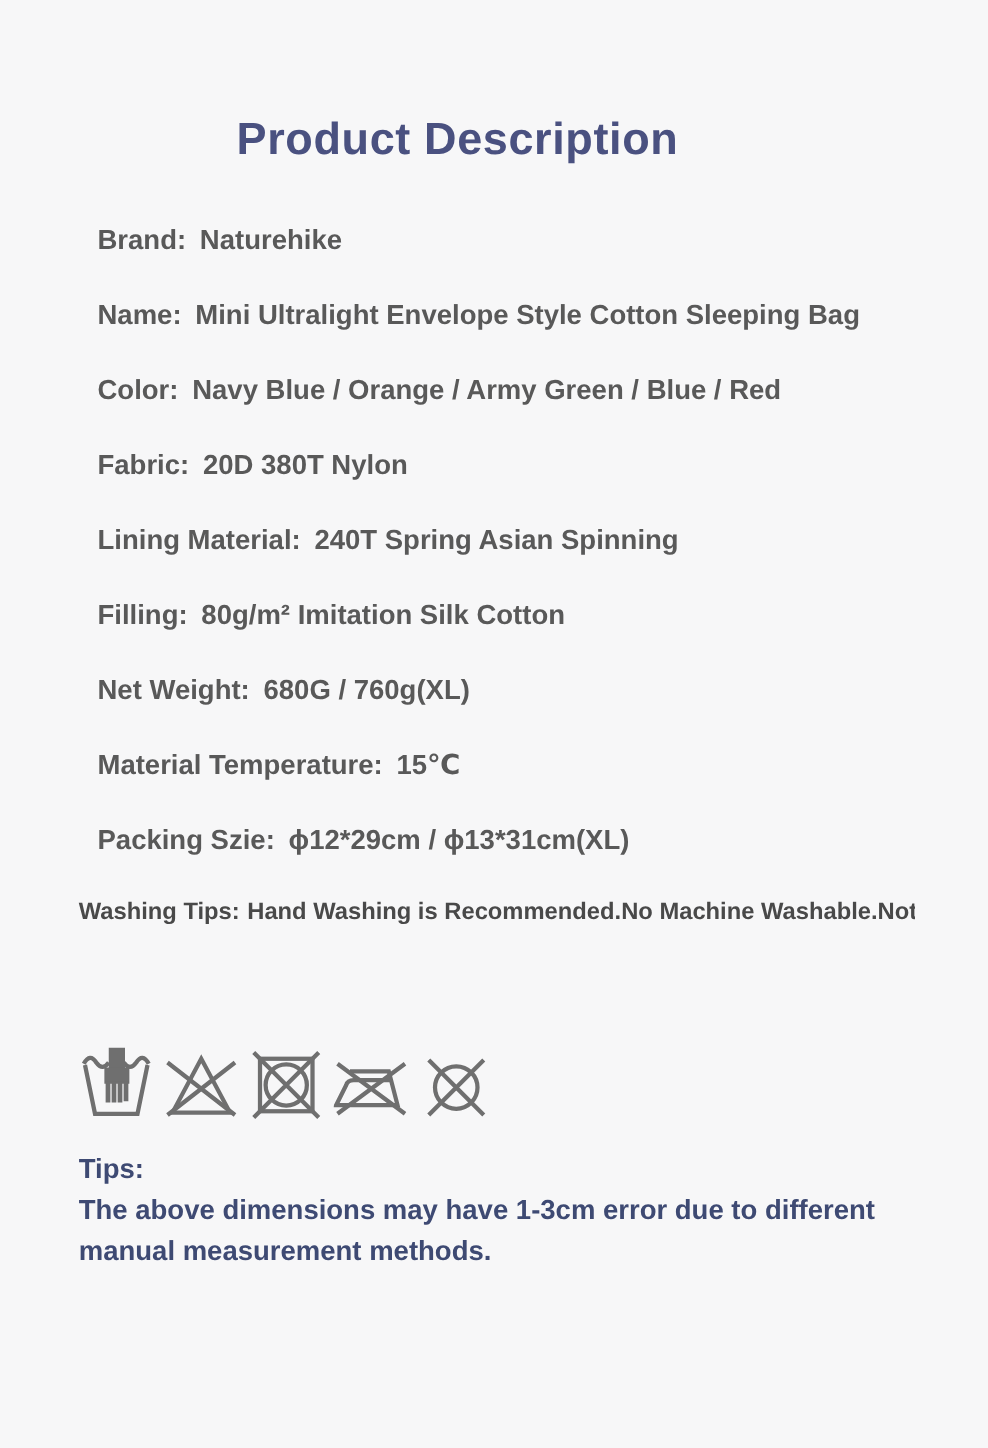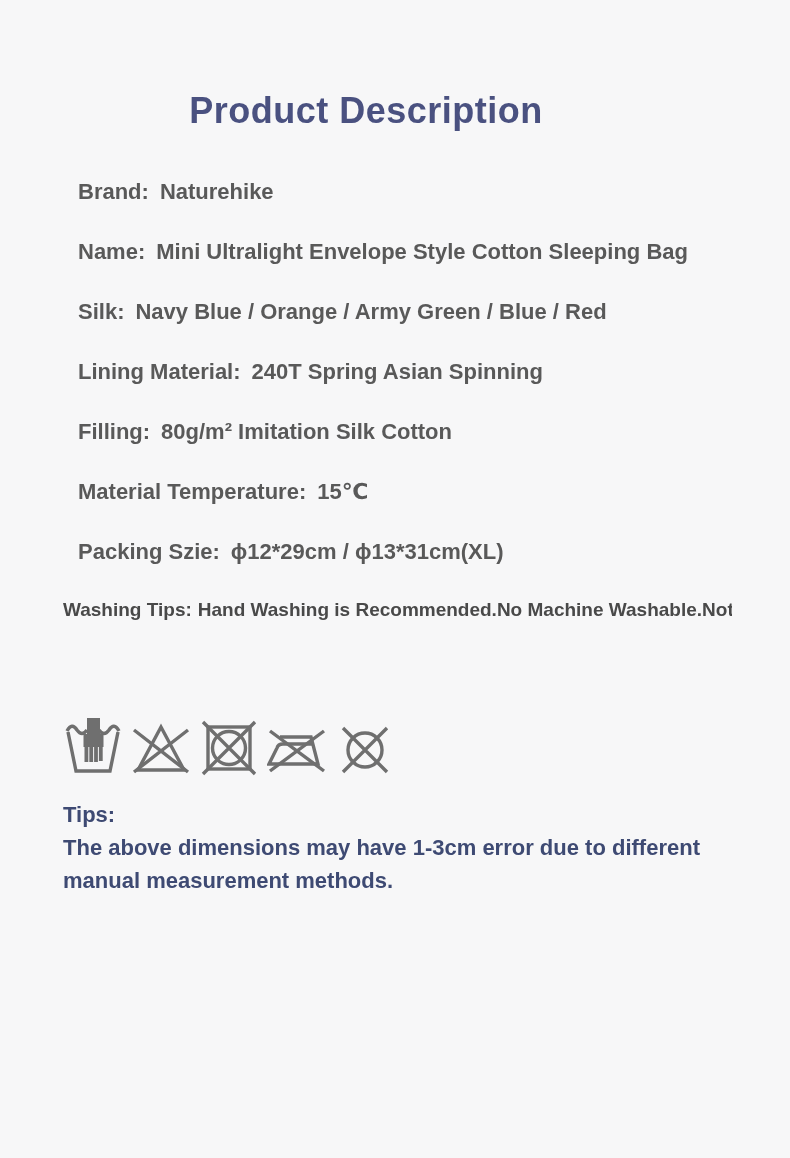--- a/index.html
+++ b/index.html
@@ -70,27 +70,33 @@
   <h1 class="title">Product Description</h1>
 
   <ul class="specs">
     <li class="spec-row">
       <span class="spec-label">Brand:</span><span class="spec-value">Naturehike</span>
     </li>
     <li class="spec-row">
       <span class="spec-label">Name:</span><span class="spec-value">Mini Ultralight Envelope Style Cotton Sleeping Bag</span>
     </li>
     <li class="spec-row">
-      <span class="spec-label">Silk:</span><span class="spec-value">Navy Blue / Orange / Army Green / Blue / Red</span>
+      <span class="spec-label">Color:</span><span class="spec-value">Navy Blue / Orange / Army Green / Blue / Red</span>
+    </li>
+    <li class="spec-row">
+      <span class="spec-label">Fabric:</span><span class="spec-value">20D 380T Nylon</span>
     </li>
     <li class="spec-row">
       <span class="spec-label">Lining Material:</span><span class="spec-value">240T Spring Asian Spinning</span>
     </li>
     <li class="spec-row">
       <span class="spec-label">Filling:</span><span class="spec-value">80g/m² Imitation Silk Cotton</span>
+    </li>
+    <li class="spec-row">
+      <span class="spec-label">Net Weight:</span><span class="spec-value">680G / 760g(XL)</span>
     </li>
     <li class="spec-row">
       <span class="spec-label">Material Temperature:</span><span class="spec-value">15℃</span>
     </li>
     <li class="spec-row">
       <span class="spec-label">Packing Szie:</span><span class="spec-value">ϕ12*29cm / ϕ13*31cm(XL)</span>
     </li>
   </ul>
 
   <div class="washing-tips">

